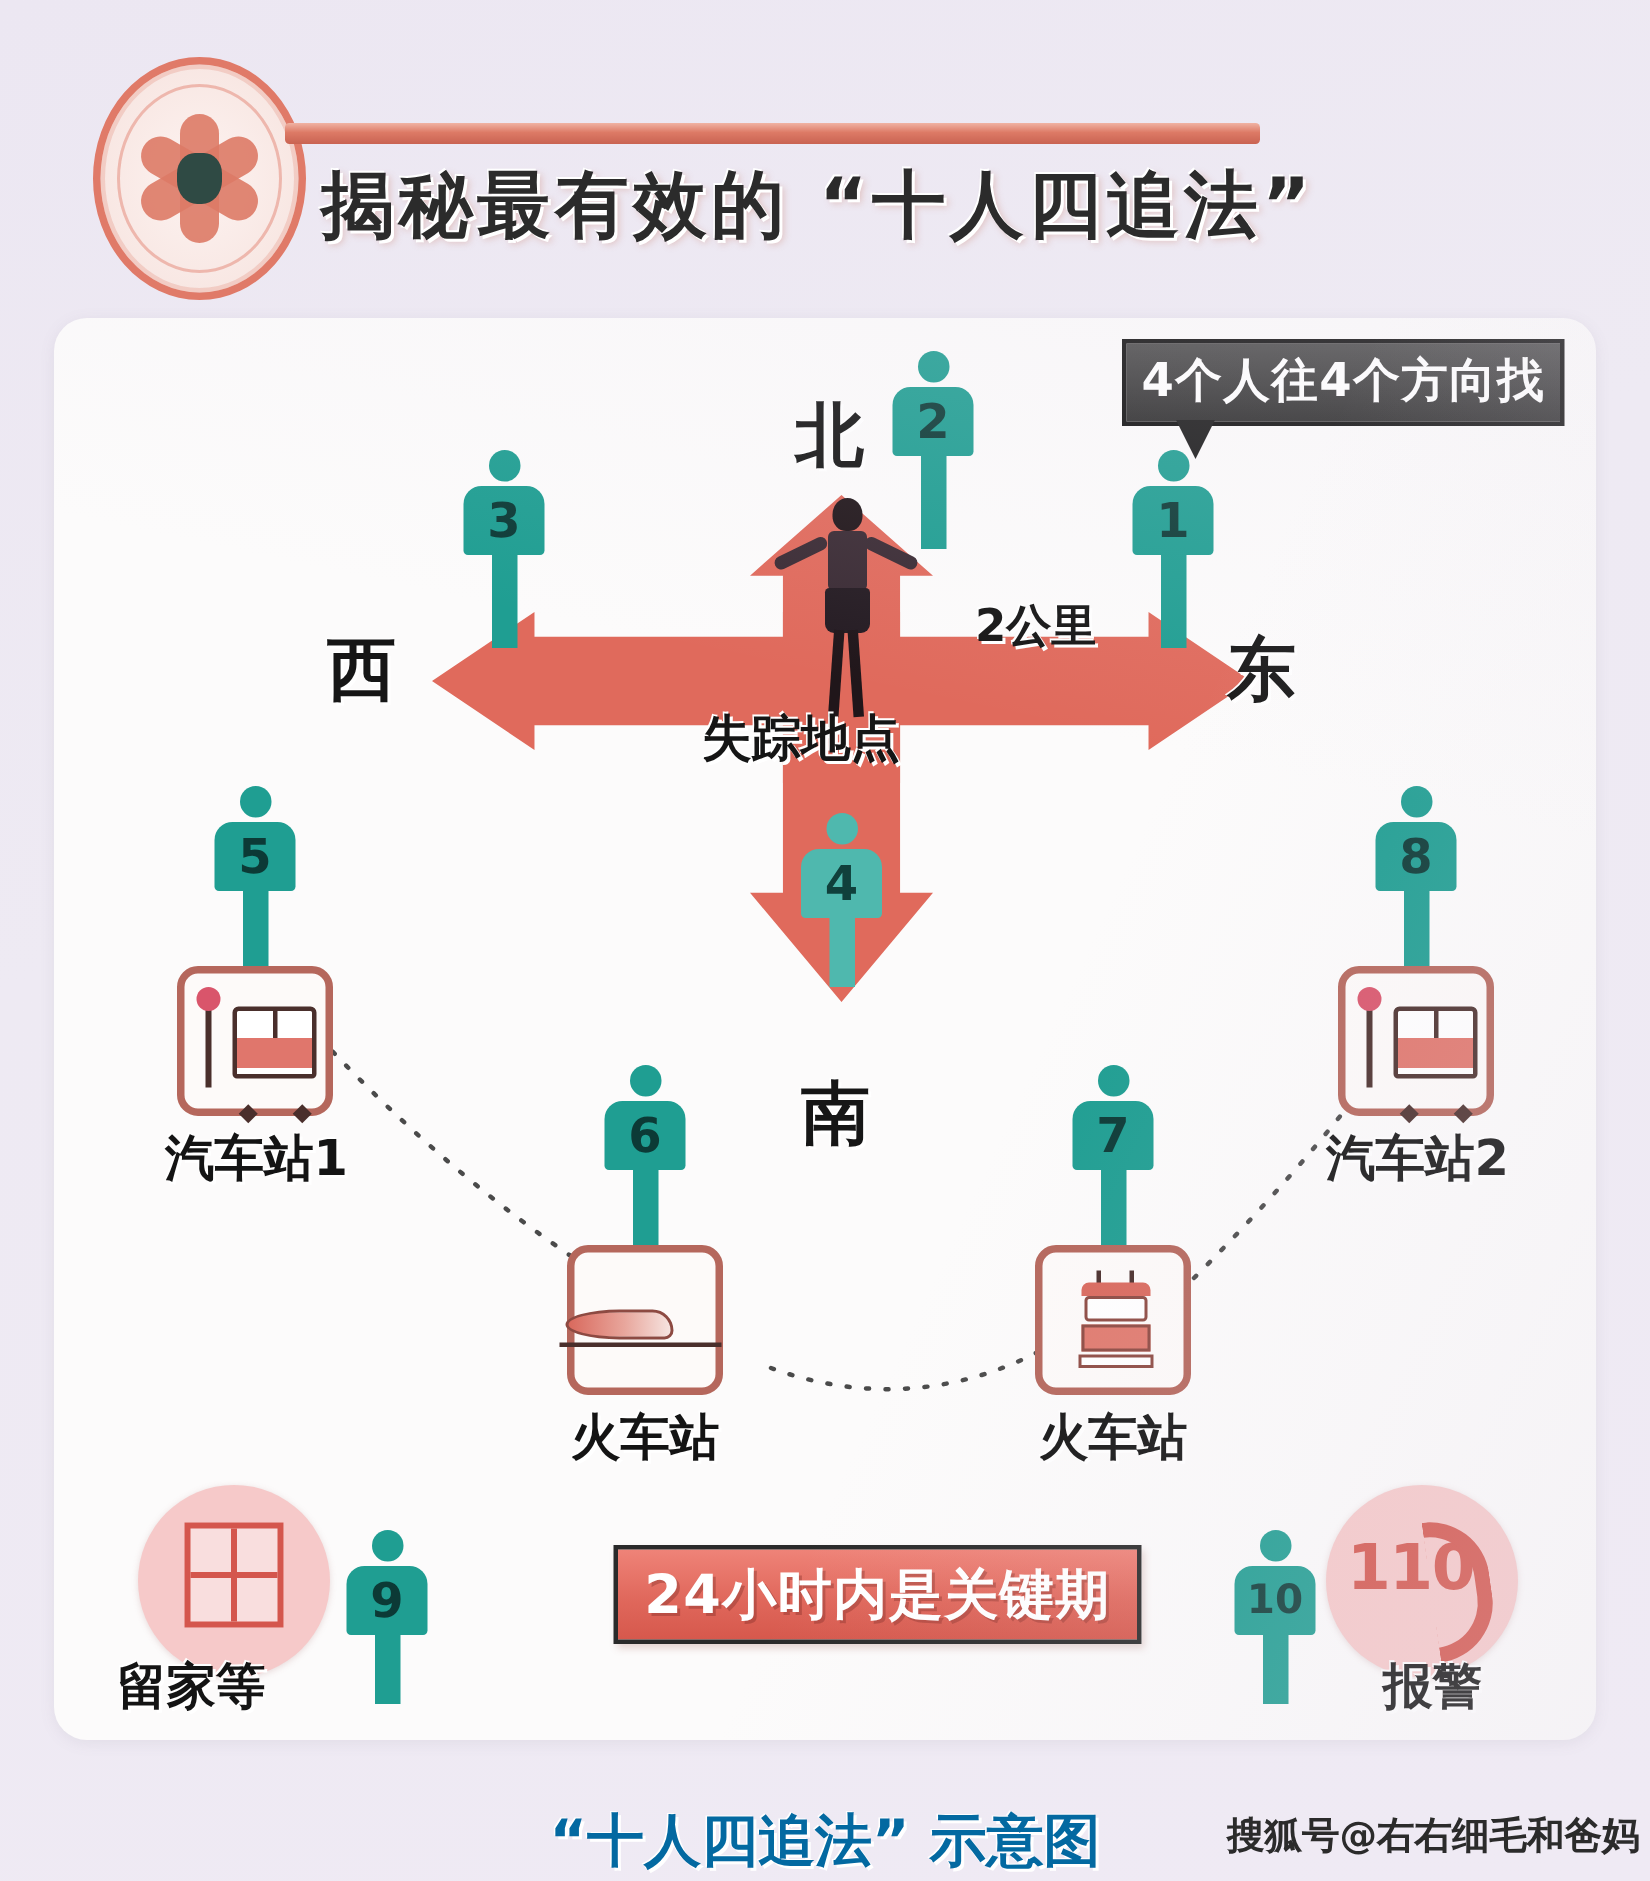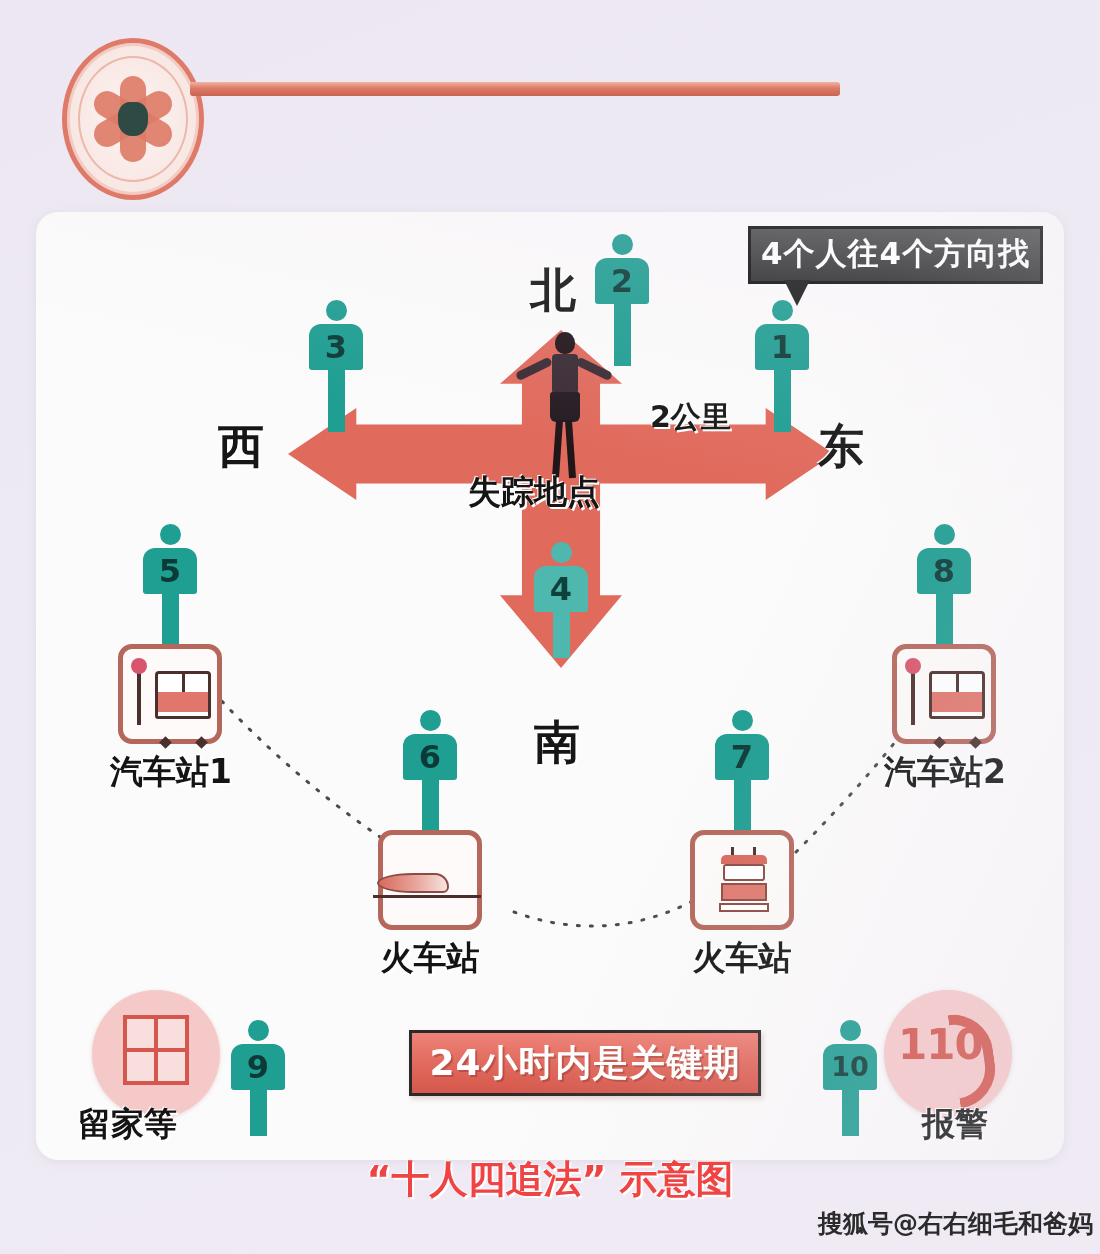--- a/index.html
+++ b/index.html
@@ -407,23 +407,23 @@
     text-shadow: 2px 2px 0 rgba(120,40,35,.35);
     white-space: nowrap;
   }
 
   
   #arcs { position: absolute; left: 0; top: 0; width: 1028px; height: 948px; pointer-events:none; }
 
   
   #footer-caption {
     position: absolute;
-    left: 0; top: 1154px; width: 1100px;
+    left: 0; top: 1202px; width: 1100px;
     text-align: center;
-    font-size: 38px; font-weight: 700; color: #ef4444;
+    font-size: 38px; font-weight: 700; color: #0369a1;
     text-shadow: 2px 2px 0 #fff, -1px -1px 0 #fff;
   }
   #watermark {
     position: absolute;
     left: 818px; top: 1207px;
     font-size: 25px; font-weight: 700; color: #2b2b2b;
     white-space: nowrap;
   }
 </style>
 </head>
@@ -439,20 +439,21 @@
       <div class="seal-petal" style="transform:rotate(120deg) translateY(-22px);"></div>
       <div class="seal-petal" style="transform:rotate(180deg) translateY(-22px);"></div>
       <div class="seal-petal" style="transform:rotate(240deg) translateY(-22px);"></div>
       <div class="seal-petal" style="transform:rotate(300deg) translateY(-22px);"></div>
       <div class="seal-core"></div>
     </div>
   </div>
 
   <div id="header-bar"></div>
 
+  <div id="header-title">揭秘最有效的 “十人四追法”</div>
 </div>
 
 <div id="card">
 
   <svg id="arcs" viewBox="0 0 1028 948">
     <path d="M168,470 C250,560 330,620 400,660" fill="none" stroke="#4a4a4a" stroke-width="3" stroke-dasharray="2 11" stroke-linecap="round"></path>
     <path d="M478,700 C560,730 640,710 700,660" fill="none" stroke="#4a4a4a" stroke-width="3" stroke-dasharray="2 11" stroke-linecap="round"></path>
     <path d="M760,640 C820,580 870,520 905,468" fill="none" stroke="#4a4a4a" stroke-width="3" stroke-dasharray="2 11" stroke-linecap="round"></path>
   </svg>
 

